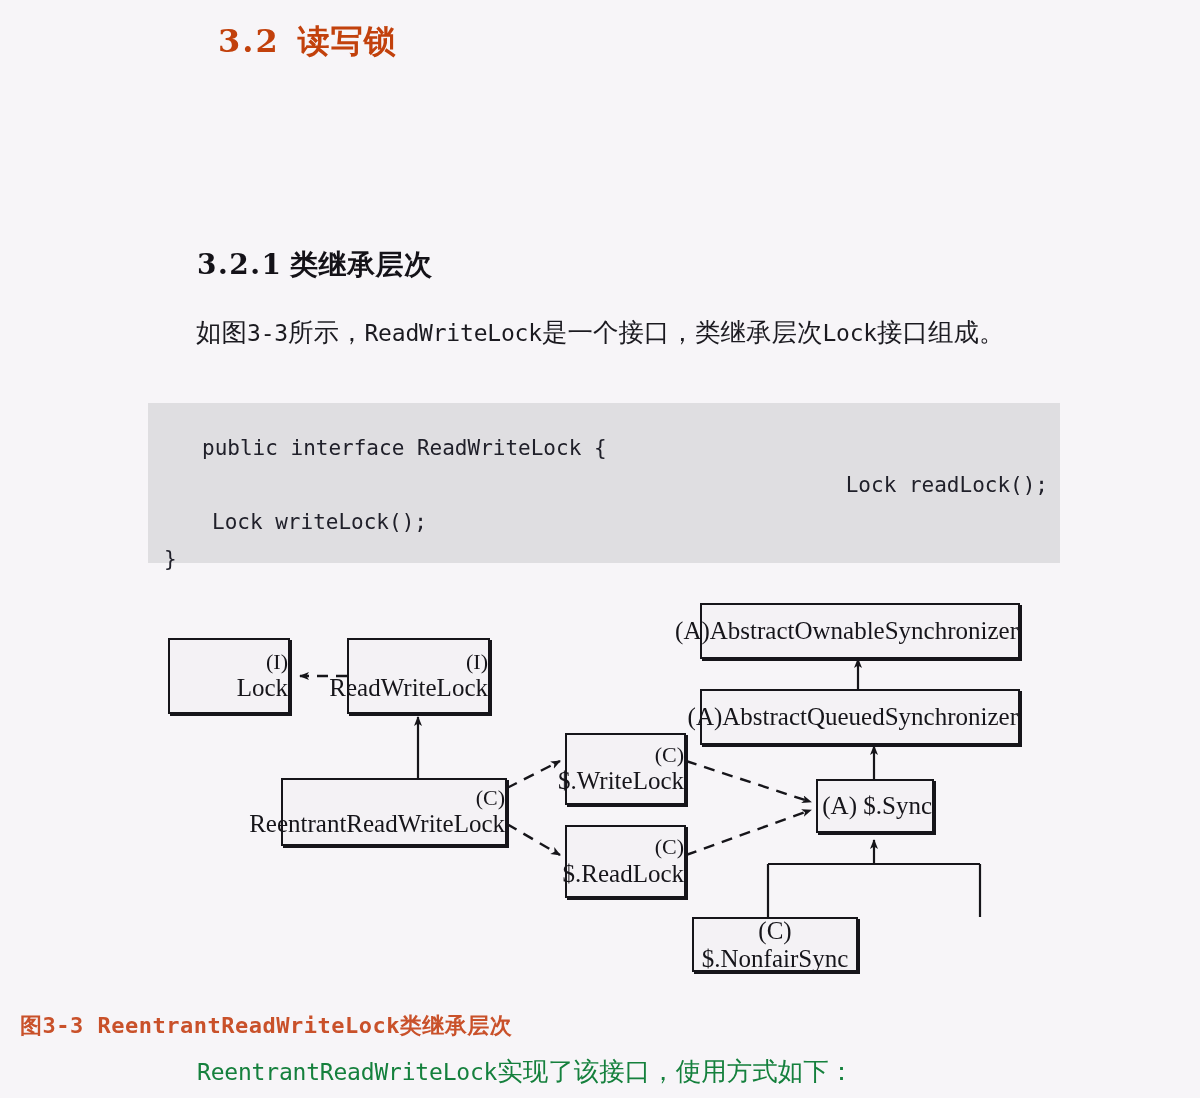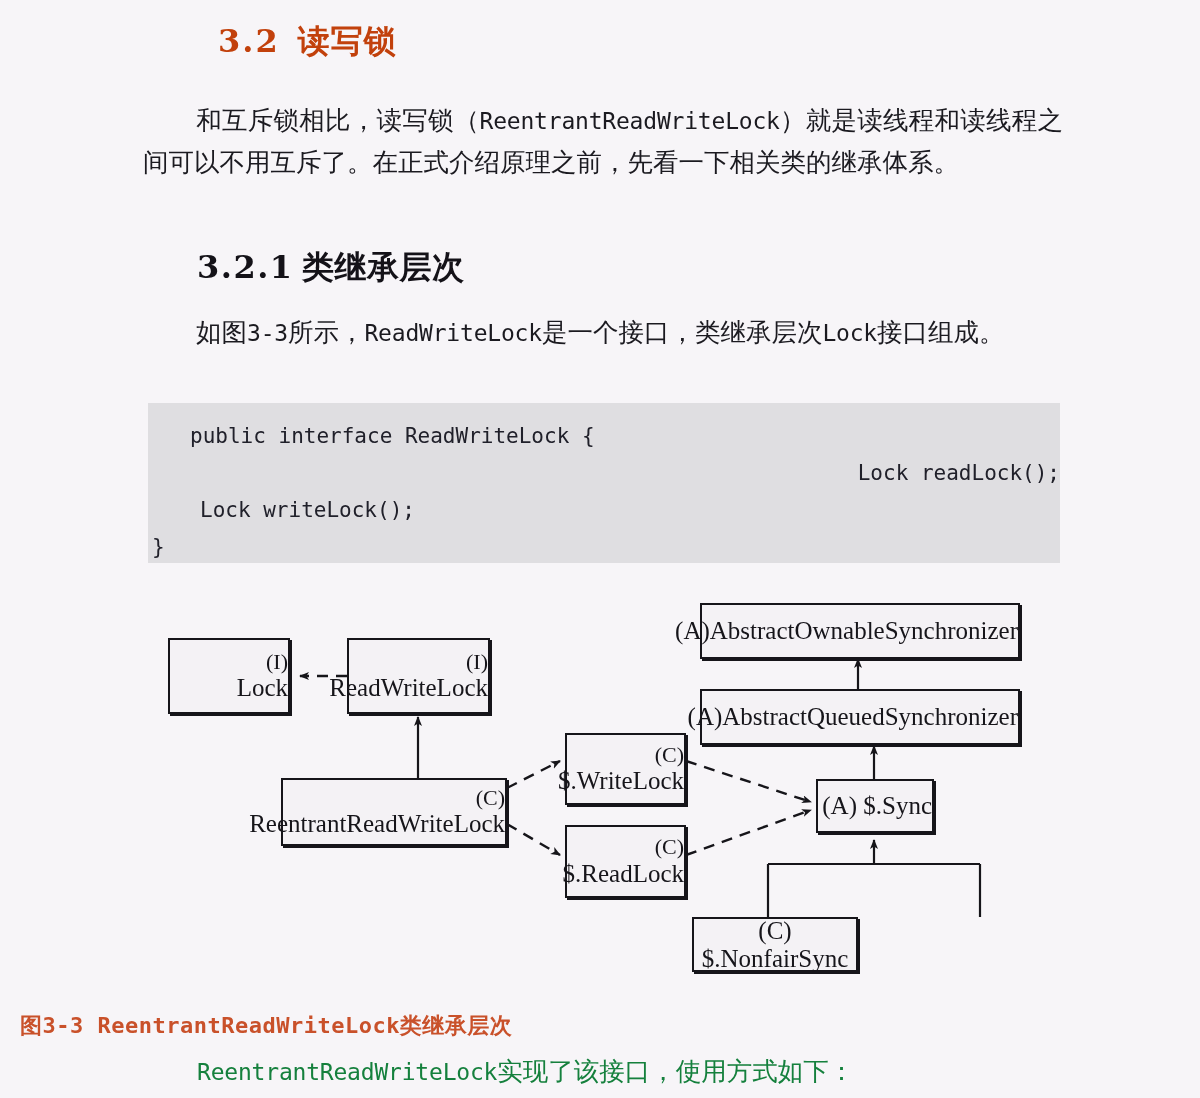--- a/index.html
+++ b/index.html
@@ -32,21 +32,21 @@
     letter-spacing: 1px;
     color: #c2410c;
     font-family: "Liberation Serif", "DejaVu Serif", serif;
   }
   .h2 .num { font-family: "DejaVu Serif", serif; letter-spacing: 2px; }
 
   .h3 {
     position: absolute;
     left: 197px;
     top: 246px;
-    font-size: 32px;
+    font-size: 28px;
     font-weight: bold;
     letter-spacing: 0.5px;
     color: #141218;
   }
   .h3 .num { font-family: "DejaVu Serif", serif; letter-spacing: 1.5px; }
 
   .para {
     position: absolute;
     left: 143px;
     width: 920px;
@@ -81,21 +81,21 @@
     position: absolute;
     left: 148px;
     top: 403px;
     width: 912px;
     height: 160px;
     background: #dfdee1;
     box-sizing: border-box;
   }
   .codeblock pre {
     margin: 0;
-    padding: 0;
+    padding: 12px;
     font-family: "DejaVu Sans Mono", "Liberation Mono", monospace;
     font-size: 21px;
     line-height: 37px;
     color: #20202a;
     white-space: pre;
   }
   .code-line { display: block; height: 37px; }
   .cl1 { padding-left: 42px; padding-top: 15px; }
   .cl2 { padding-left: 90px; text-align: right; }
   .cl3 { padding-left: 52px; }
@@ -145,23 +145,20 @@
 </style>
 </head>
 <body>
 
 <div class="page">
 
   <div class="h2">
     <span class="num">3.2</span>&nbsp;&nbsp;<span>读写锁</span>
   </div>
 
-  <div class="para" id="para-intro">
-    <span class="indent"></span><span>和互斥锁相比，读写锁（</span><span class="mono-inline">ReentrantReadWriteLock</span><span>）就是读线程和读线程之间可以不用互斥了。在正式介绍原理之前，先看一下相关类的继承体系。</span>
-  </div>
 
   <div class="h3">
     <span class="num">3.2.1</span>&nbsp;<span>类继承层次</span>
   </div>
 
   <div class="para" id="para-fig">
     <span class="indent"></span><span>如图</span><span class="mono-inline">3-3</span><span>所示，</span><span class="mono-inline">ReadWriteLock</span><span>是一个接口，类继承层次</span><span class="mono-inline">Lock</span><span>接口组成。</span>
   </div>
 
   <div class="codeblock">

